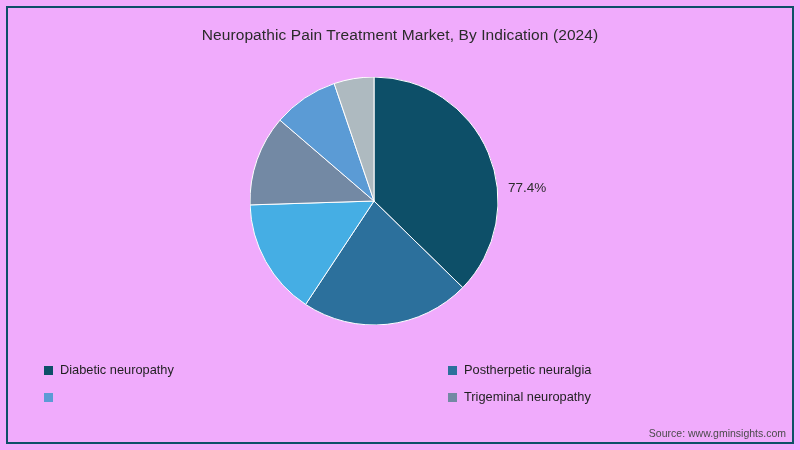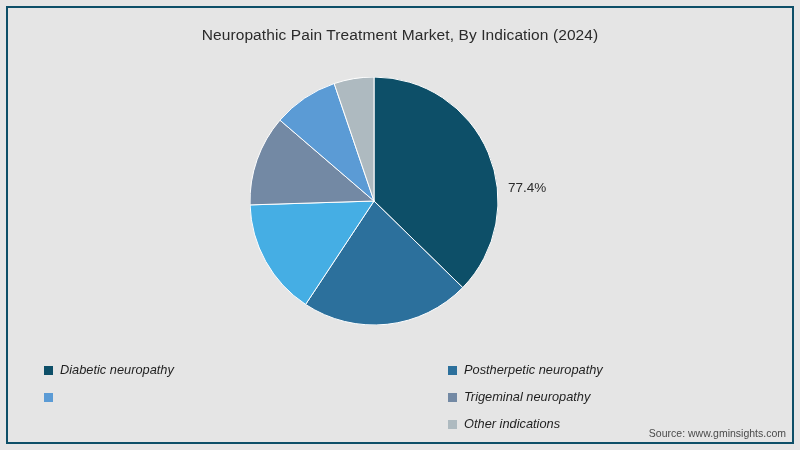--- a/index.html
+++ b/index.html
@@ -8,21 +8,21 @@
     padding: 0;
     background: #ffffff;
   }
   body {
     font-family: "Liberation Sans", sans-serif;
   }
   #page {
     position: relative;
     width: 800px;
     height: 450px;
-    background: #e5e5e5;
+    background: #f0abfc;
     box-sizing: border-box;
     overflow: hidden;
   }
   
   .frame {
     position: absolute;
     left: 6px;
     top: 6px;
     width: 788px;
     height: 438px;
@@ -84,21 +84,20 @@
     height: 9px;
     flex: 0 0 9px;
     margin-right: 7px;
     display: inline-block;
   }
   .legend-text {
     font-size: 12.8px;
     color: #1f1f1f;
     white-space: nowrap;
     line-height: 1;
-    font-style: italic;
   }
   .source {
     position: absolute;
     right: 14px;
     bottom: 11px;
     font-size: 10.5px;
     color: #4a4a4a;
     white-space: nowrap;
     text-align: center;
   }
@@ -131,28 +130,24 @@
           <span class="legend-swatch" style="background: rgb(13, 79, 104);"></span>
           <span class="legend-text">Diabetic neuropathy</span>
         </div>
         <div class="legend-item">
           <span class="legend-swatch" style="background: rgb(91, 155, 213);"></span>
         </div>
       </div>
     <div class="legend-col right" id="legend-right">
         <div class="legend-item">
           <span class="legend-swatch" style="background: rgb(44, 112, 156);"></span>
-          <span class="legend-text">Postherpetic neuropathy</span>
+          <span class="legend-text">Postherpetic neuralgia</span>
         </div>
         <div class="legend-item">
           <span class="legend-swatch" style="background: rgb(115, 137, 164);"></span>
           <span class="legend-text">Trigeminal neuropathy</span>
-        </div>
-        <div class="legend-item">
-          <span class="legend-swatch" style="background: rgb(174, 186, 192);"></span>
-          <span class="legend-text">Other indications</span>
         </div>
       </div>
   </div>
 
   <div class="source">Source: www.gminsights.com</div>
 
 </div>
 
 </body></html>

